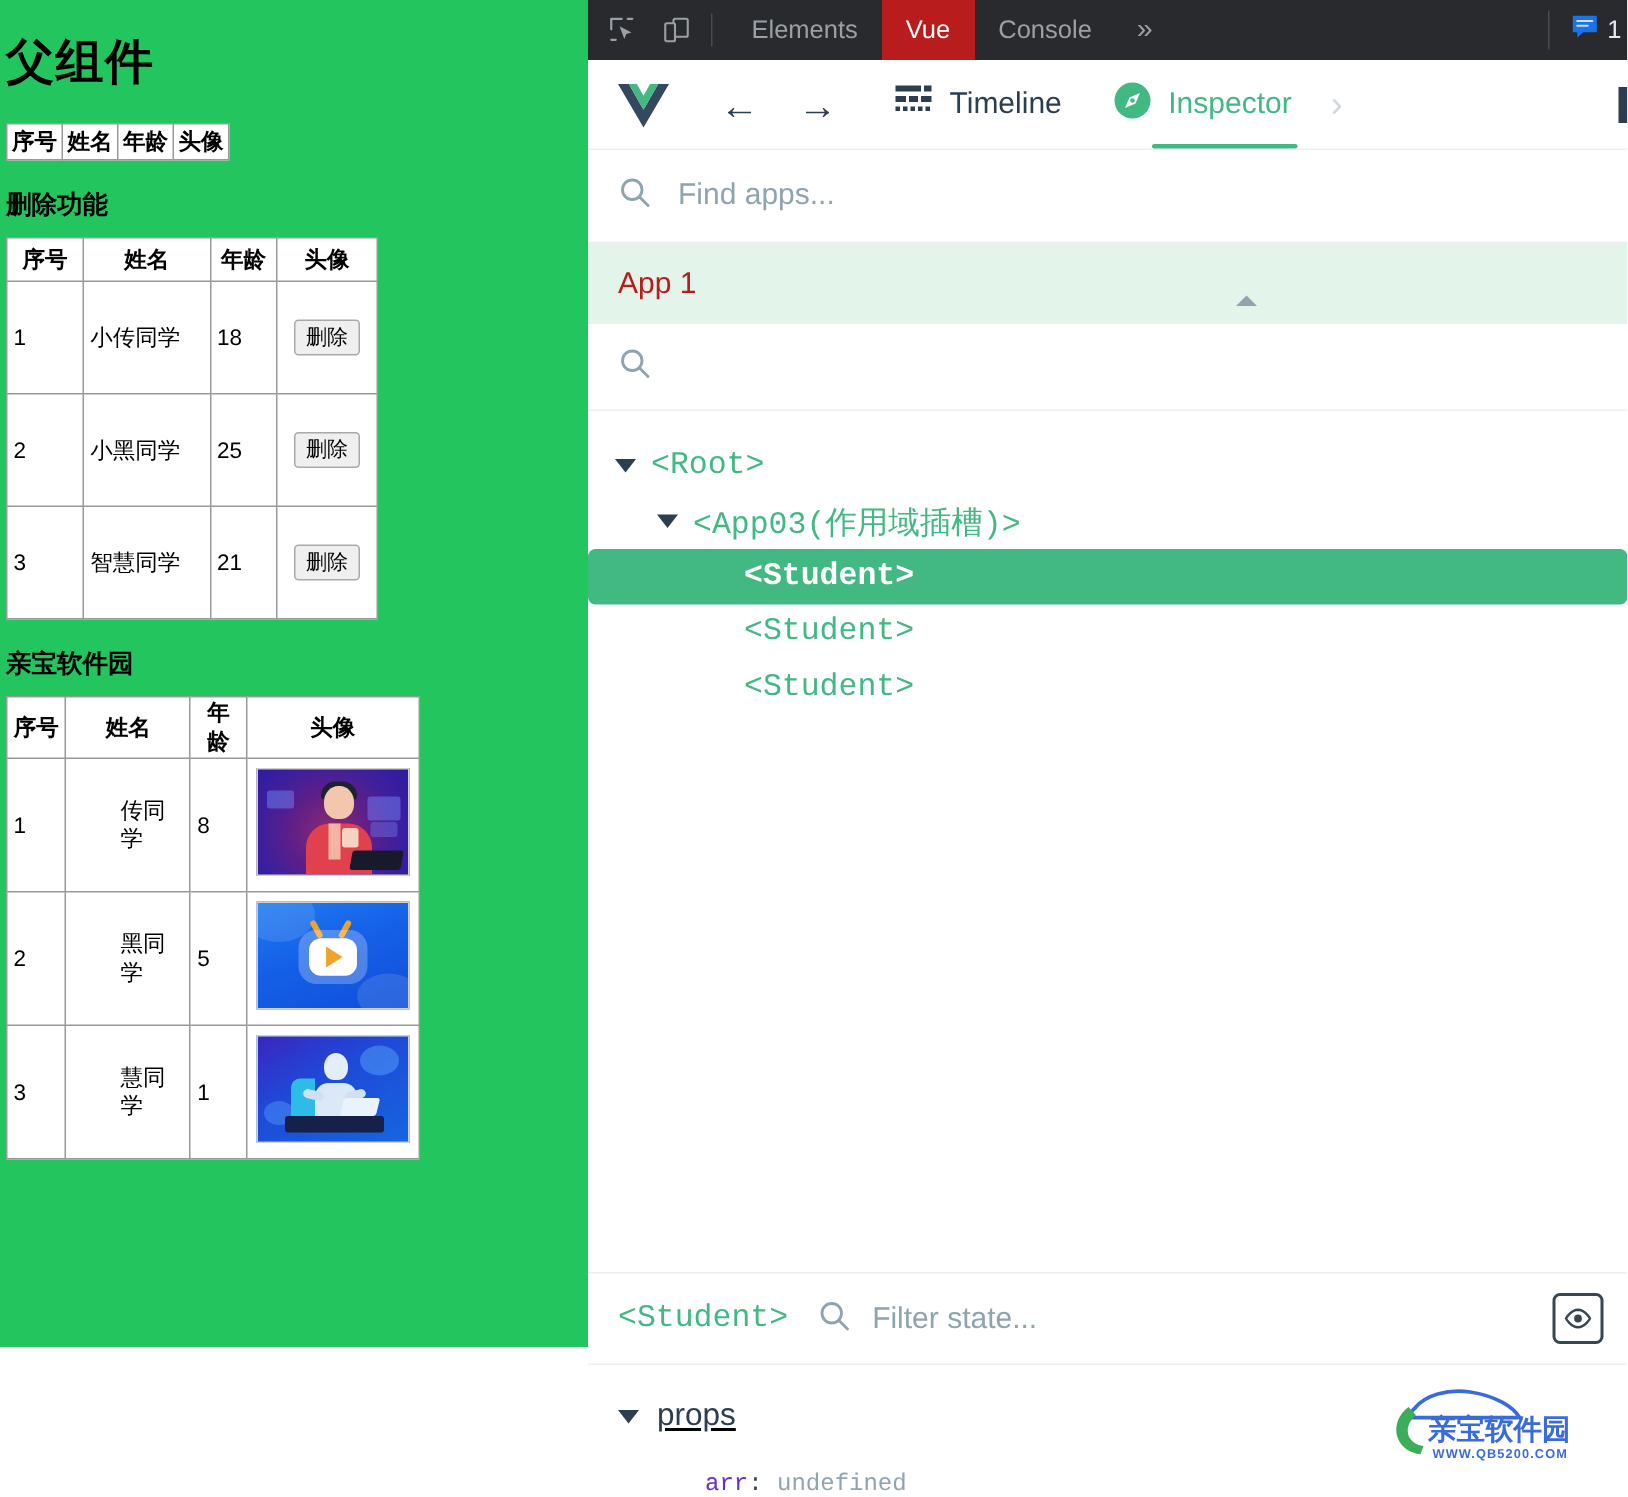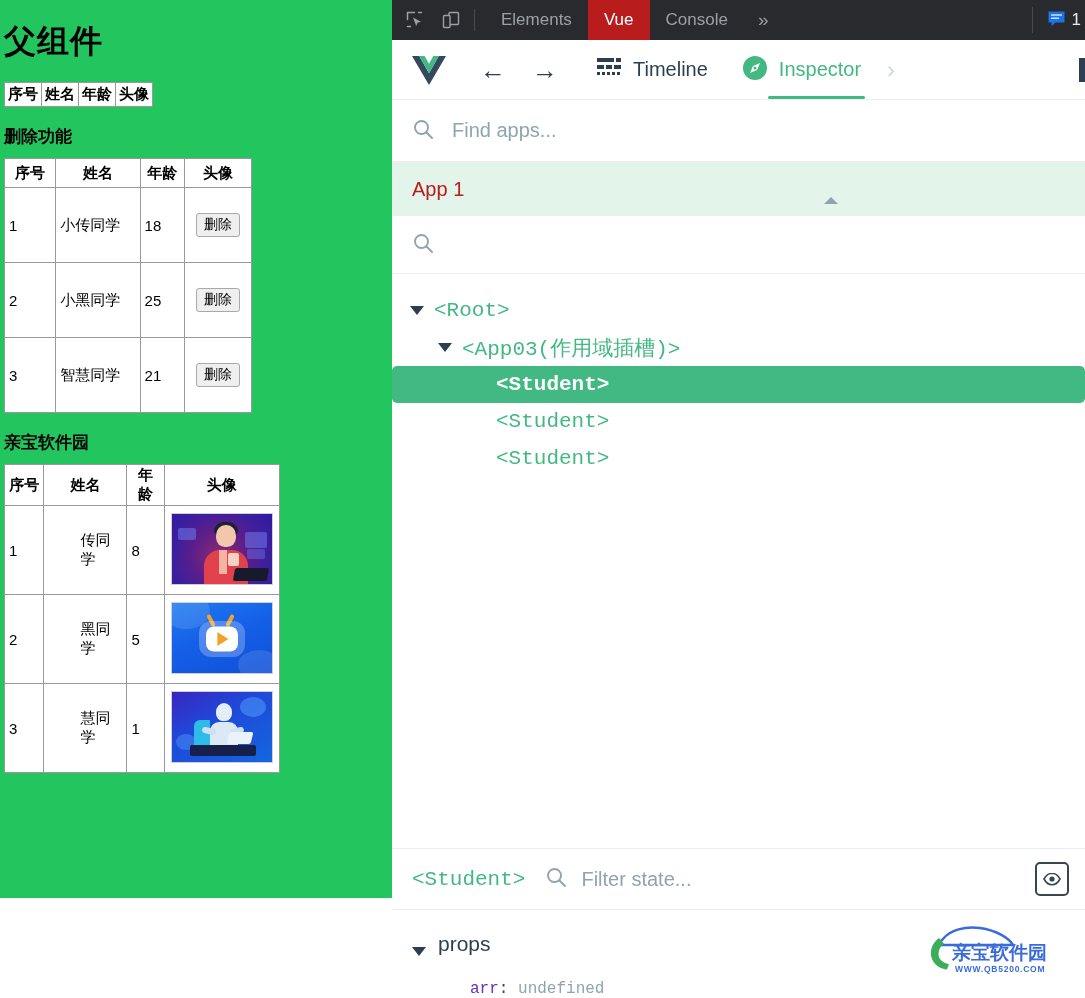--- a/index.html
+++ b/index.html
@@ -282,21 +282,21 @@
   .state-header .mag { margin-right:12px; }
   .eye-btn {
     margin-left:auto;
     width:30px;height:30px;
     border:2px solid #37474f; border-radius:5px;
     display:flex;align-items:center;justify-content:center;
     cursor:pointer;
   }
 
   .state-body { padding: 22px 0 0 20px; position:relative; flex: none; }
-  .state-group { display:flex; align-items:flex-end; gap:12px; cursor:pointer; }
+  .state-group { display:flex; align-items:center; gap:12px; cursor:pointer;text-decoration:underline; }
   .state-group .caret {
     width:0;height:0;
     border-left:7px solid transparent;
     border-right:7px solid transparent;
     border-top:9px solid #2c3e50;
   }
   .state-group .gname { font-size:21px; color:#2c3e50; }
   .state-kv {
     margin: 24px 0 0 58px;
     font-family:"Liberation Mono", monospace;

